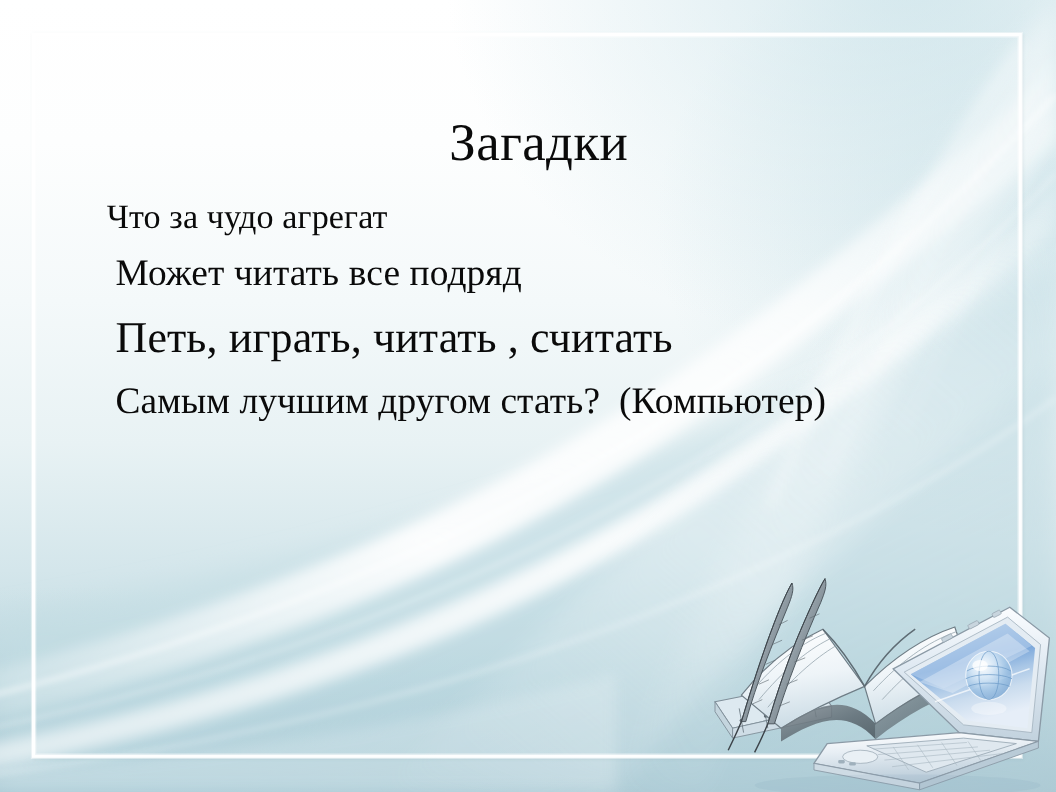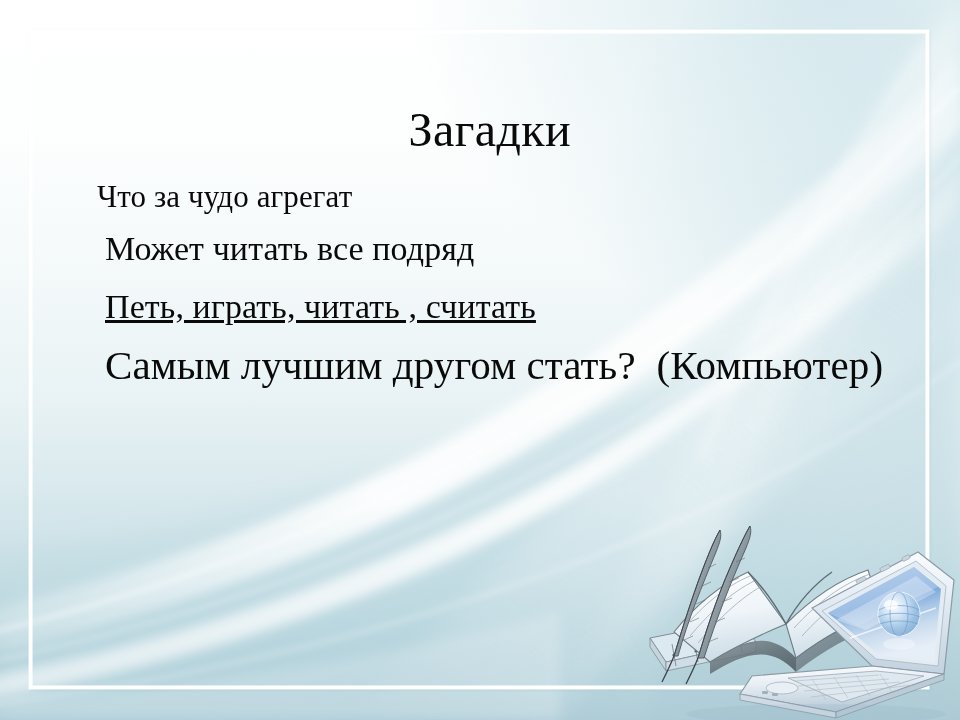--- a/index.html
+++ b/index.html
@@ -82,22 +82,22 @@
   }
   .riddle-line {
     font-family:"Liberation Serif", serif;
     color:#0a0a0a;
     font-weight:400;
     white-space:pre;
     letter-spacing:.1px;
   }
   .riddle-line.l1 { font-size:31px; line-height:46px; padding-left:8px;  }
   .riddle-line.l2 { font-size:34px; line-height:58px; padding-left:16px; }
-  .riddle-line.l3 { font-size:34px; line-height:58px; padding-left:16px;text-decoration:underline; }
-  .riddle-line.l4 { font-size:41px; line-height:58px; padding-left:16px; }
+  .riddle-line.l3 { font-size:40px; line-height:58px; padding-left:16px; }
+  .riddle-line.l4 { font-size:34px; line-height:58px; padding-left:16px; }
 
   
   .artwork {
     position:absolute;
     left:636px; top:516px;
     width:324px; height:204px;
     pointer-events:none;
   }
   .artwork svg { display:block; width:324px; height:204px; }
 </style>

